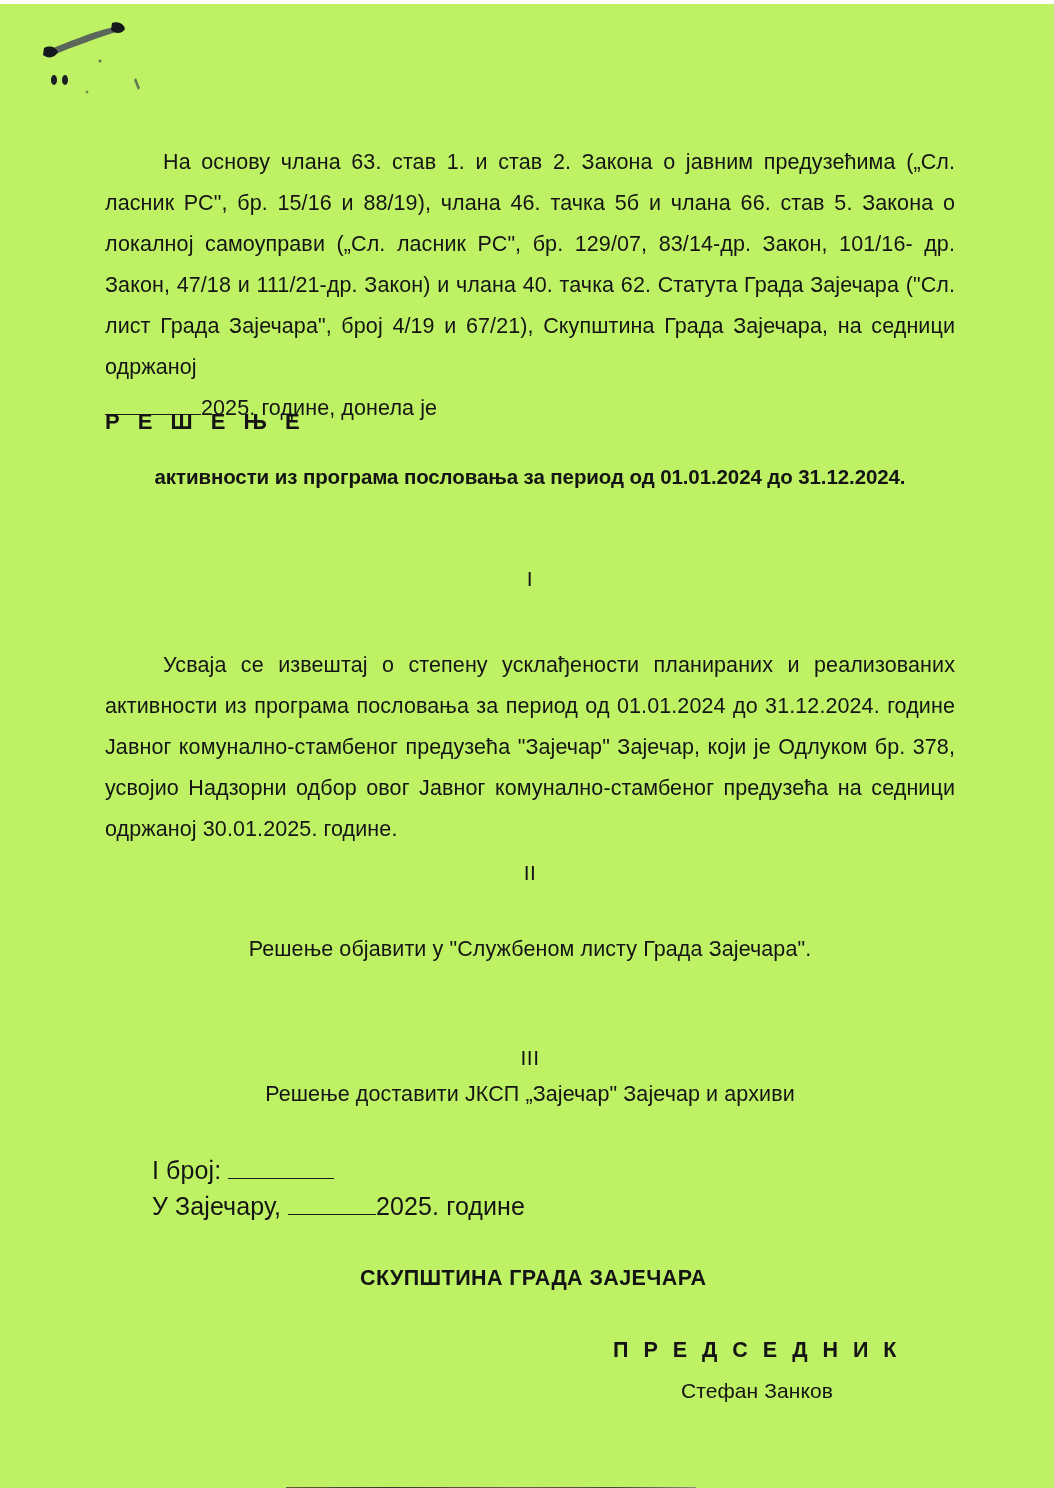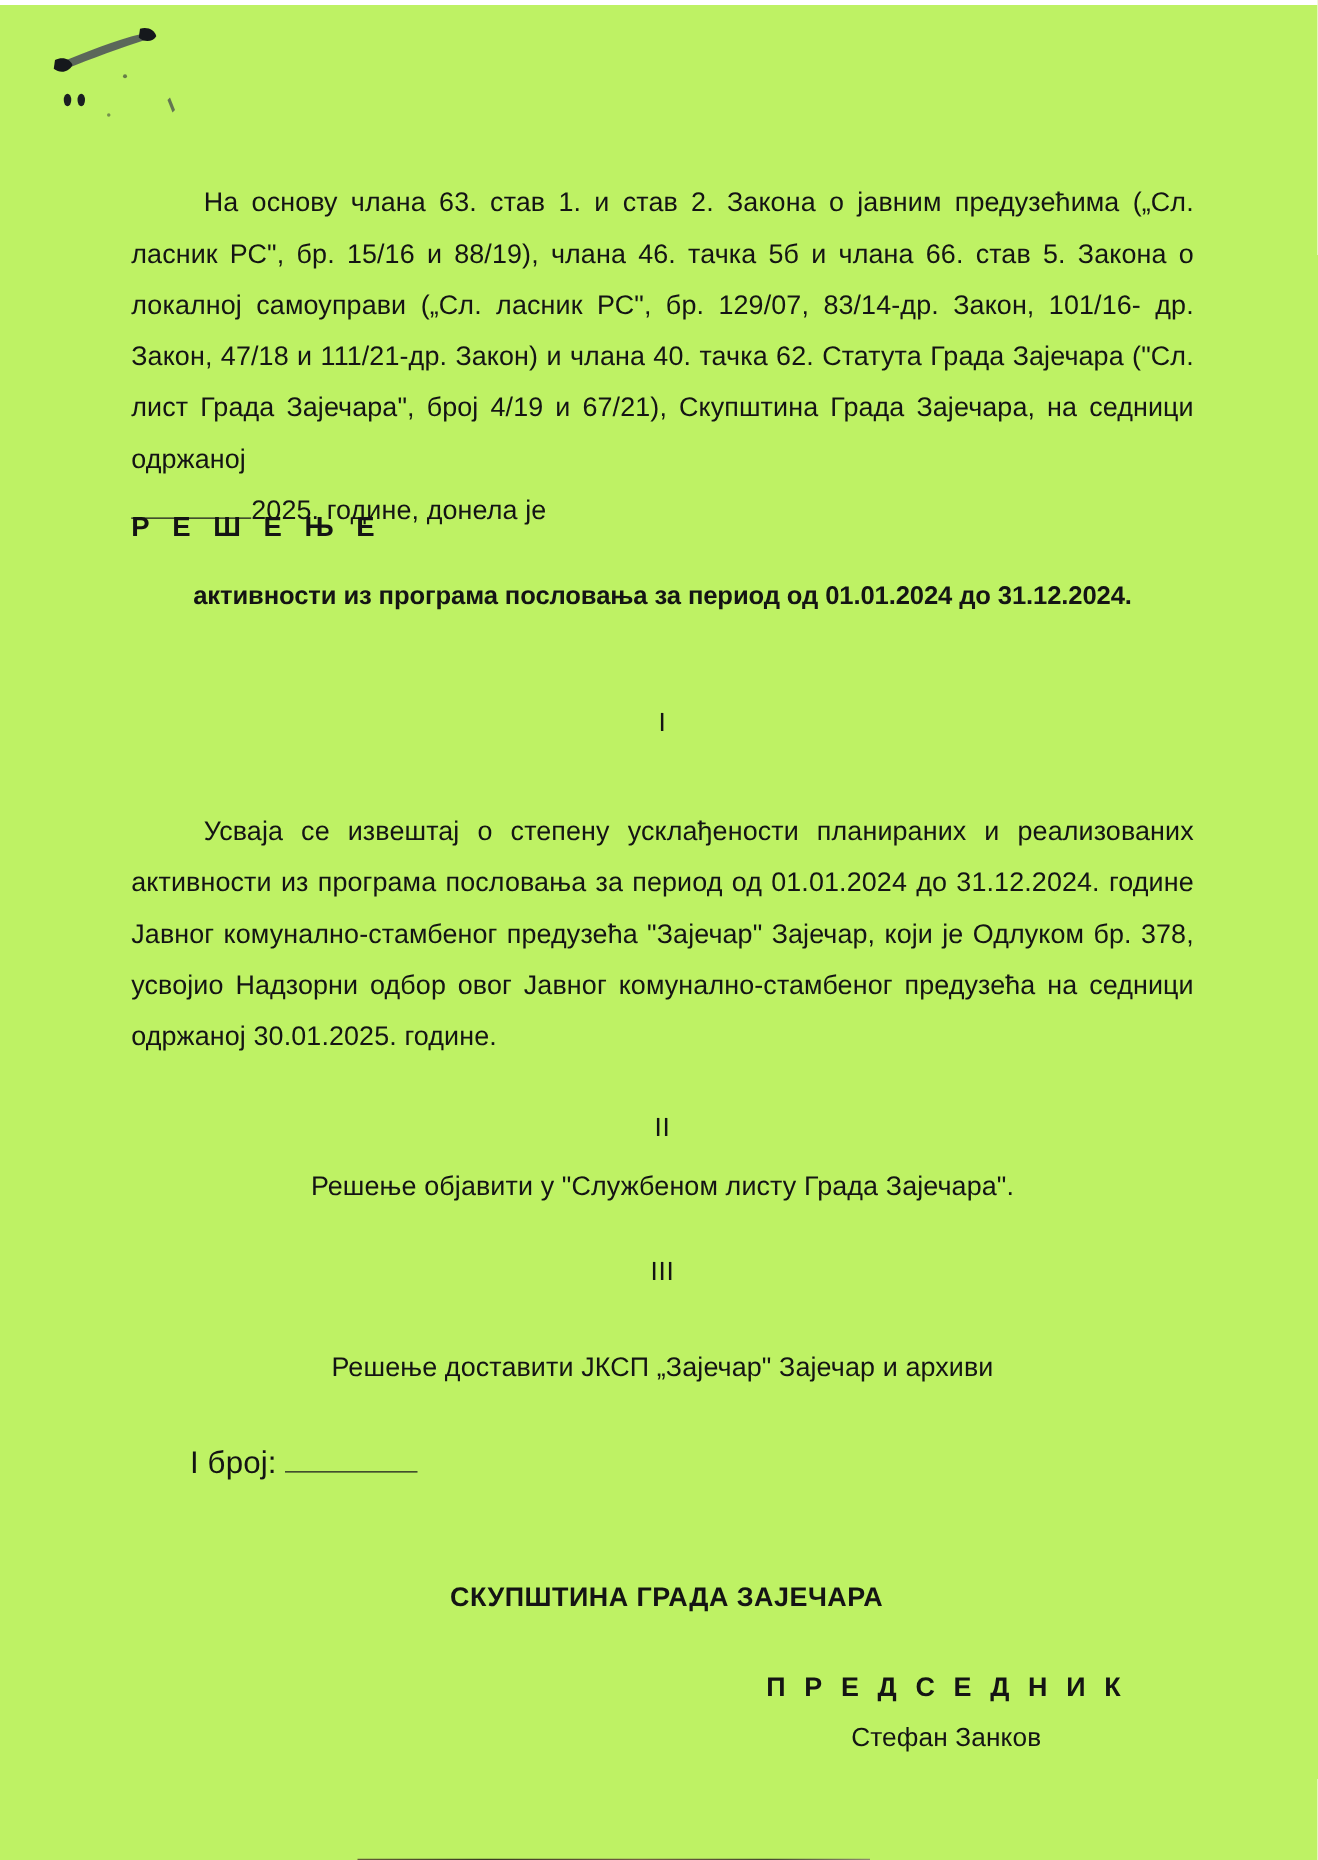--- a/index.html
+++ b/index.html
@@ -165,41 +165,45 @@
   </div>
 
   <div class="textblock at" style="top:563px;">
     <p class="roman">I</p>
   </div>
 
   <div class="textblock at" style="top:641px;">
     <p class="body-par indent">Усваја се извештај о степену усклађености планираних и реализованих активности из програма пословања за период од 01.01.2024 до 31.12.2024. године Јавног комунално-стамбеног предузећа "Зајечар" Зајечар, који је Одлуком бр. 378, усвојио Надзорни одбор овог Јавног комунално-стамбеног предузећа на седници одржаној 30.01.2025. године.</p>
   </div>
 
-  <div class="textblock at" style="top:887px;">
+  <div class="textblock at" style="top:857px;">
     <p class="roman">II</p>
   </div>
 
   <div class="textblock at" style="top:933px;">
     <p class="centered-line">Решење објавити у "Службеном листу Града Зајечара".</p>
   </div>
 
-  <div class="textblock at" style="top:1002px;">
+  <div class="textblock at" style="top:1042px;">
     <p class="roman">III</p>
   </div>
 
   <div class="textblock at" style="top:1078px;">
     <p class="centered-line">Решење доставити ЈКСП „Зајечар"  Зајечар  и архиви</p>
   </div>
 
   <div class="at" style="left:152px; top:1148px; width:520px;">
     <p class="meta-line">
       <span>I број:</span>
       <span class="blank-line bl-long"></span>
     </p>
+    <p class="meta-line">
+      <span>У Зајечару,</span>
+      <span class="blank-line bl-short"></span><span>2025. године</span>
+    </p>
   </div>
 
   <div class="at" style="left:360px; top:1262px; width:420px;">
     <p class="assembly-name">СКУПШТИНА ГРАДА ЗАЈЕЧАРА</p>
   </div>
 
   <div class="at" style="left:612px; top:1334px; width:290px;">
     <p class="sig-title">П Р Е Д С Е Д Н И К</p>
     <p class="sig-name" style="margin-top:16px;">Стефан Занков</p>
   </div>

